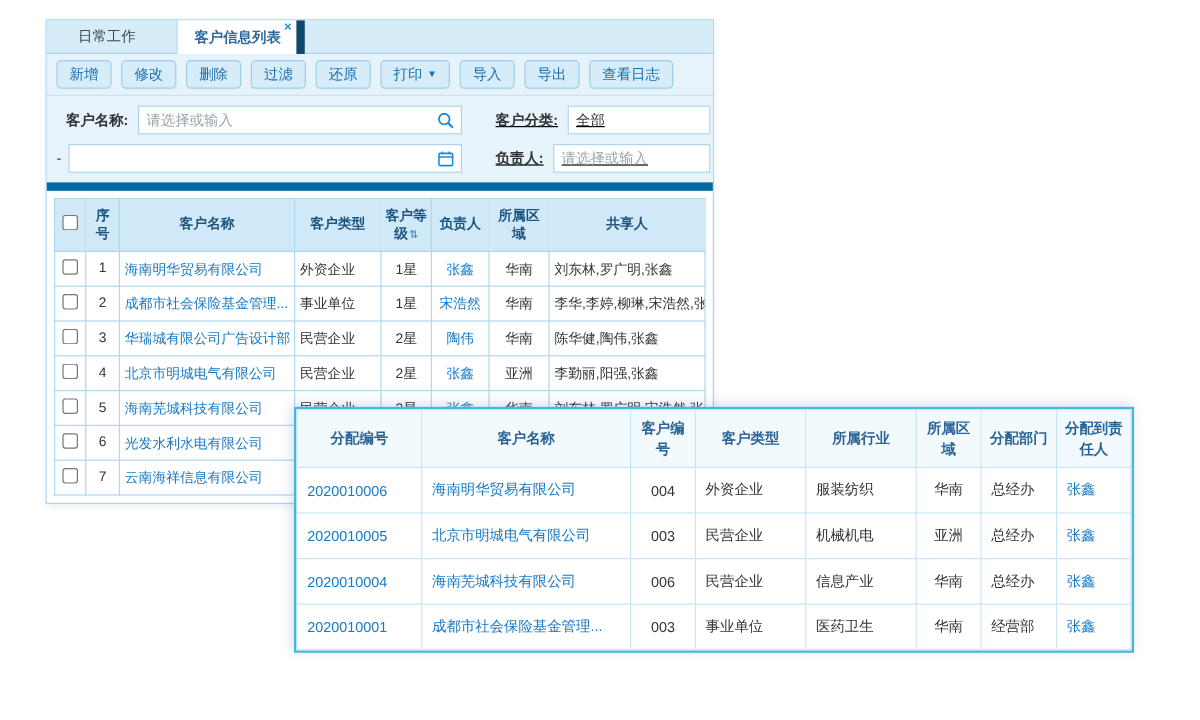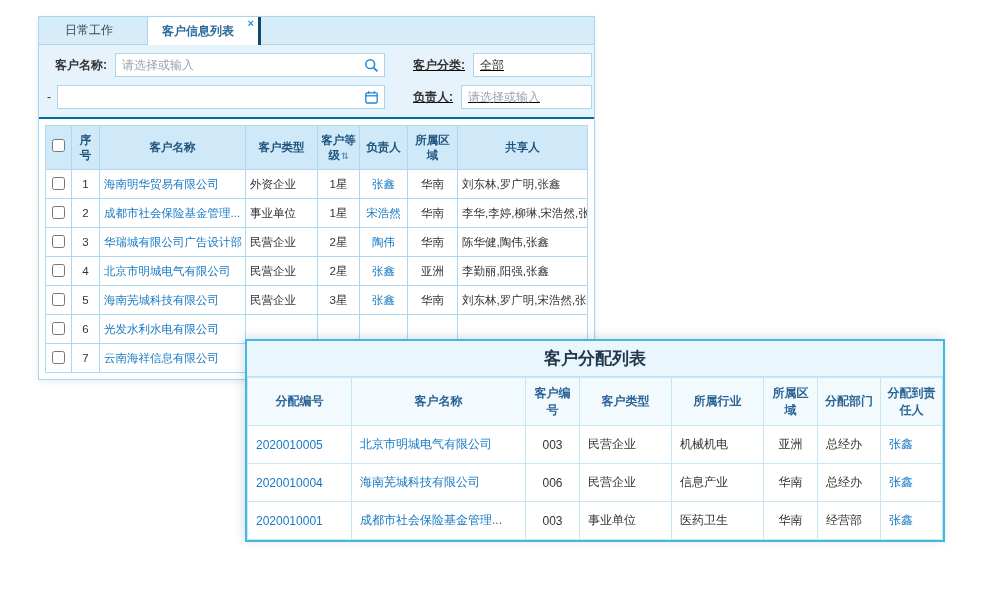--- a/index.html
+++ b/index.html
@@ -19,39 +19,39 @@
   .tabbar {
     height:28px; background:#d6ecf8; border-bottom:1px solid #a9d5ef;
     display:flex; align-items:stretch; padding-left:12px;gap:20px;
   }
   .tab {
     display:flex; align-items:center; padding:0 14px; font-size:12px; color:#3a4a56;
     cursor:pointer; position:relative;
   }
   .tab.active {
     background:#fff; color:#2c6b9c; font-weight:bold;
-    border-left:1px solid #a9d5ef; border-right:3px solid #0c4a6e;
-    margin-bottom:-1px; padding-right:24px;
+    border-left:1px solid #a9d5ef; border-right:7px solid #0c4a6e;
+    margin-bottom:-1px; padding-right:13px;
   }
   .tab-close {
     position:absolute; top:1px; right:4px; font-size:11px; line-height:11px;
     color:#2a8fd0; font-weight:bold; cursor:pointer;
   }
   .toolbar {
     background:#e6f3fb; padding:5px 8px; display:flex; gap:8px;
     border-bottom:1px solid #c8e4f5; align-items:center;
   }
   .tbtn {
     background:#d6ecf9; border:1px solid #9dcdea; color:#1b6fae;
     font-size:12px; line-height:1; padding:5px 10px; border-radius:4px; cursor:pointer;
     font-family:inherit; display:inline-flex; align-items:center; gap:4px;
   }
   .tbtn .caret { font-size:8px; color:#1b6fae; }
   .filters {
-    background:#e6f3fb; padding:8px 2px 8px 8px; border-bottom:2px solid #0369a1;
+    background:#e6f3fb; padding:8px 2px 8px 8px; border-bottom:7px solid #0369a1;
     font-size:12px;
   }
   .frow { display:flex; align-items:center; }
   .frow + .frow { margin-top:8px; }
   .fleft { display:flex; align-items:center; width:338px; flex:0 0 auto; }
   .fright { display:flex; align-items:center; flex:1; margin-left:28px;text-decoration:underline; }
   .flabel { font-weight:bold; color:#333; margin-right:8px; white-space:nowrap; }
   .indent { margin-left:8px; }
   .fdash { color:#333; margin-right:6px; }
   .finput {
@@ -110,20 +110,34 @@
   <div class="tabbar">
     <div class="tab">
       <span>日常工作</span>
     </div>
     <div class="tab active">
       <span>客户信息列表</span>
       <span class="tab-close">×</span>
     </div>
   </div>
 
+  <div class="toolbar">
+    <button class="tbtn">新增</button>
+    <button class="tbtn">修改</button>
+    <button class="tbtn">删除</button>
+    <button class="tbtn">过滤</button>
+    <button class="tbtn">还原</button>
+    <button class="tbtn">
+      <span>打印</span>
+      <span class="caret">▼</span>
+    </button>
+    <button class="tbtn">导入</button>
+    <button class="tbtn">导出</button>
+    <button class="tbtn">查看日志</button>
+  </div>
 
   <div class="filters">
     <div class="frow">
       <div class="fleft">
         <span class="flabel indent">客户名称:</span>
         <span class="finput grow with-icon">
           <input placeholder="请选择或输入" style="">
           <svg class="field-icon" width="15" height="15" viewBox="0 0 15 15">
             <circle cx="6.2" cy="6.2" r="4.4" stroke="#1a8ad4" fill="none" stroke-width="1.5"></circle>
             <line x1="9.6" y1="9.6" x2="13.4" y2="13.4" stroke="#1a8ad4" stroke-width="1.8"></line>
@@ -255,21 +269,20 @@
           <td class="tc link"></td>
           <td class="tc"></td>
           <td></td>
         </tr>
       </tbody>
     </table>
   </div>
 </div>
 
 <div class="panel2">
-  <div class="p2title">客户分配列表</div>
   <table class="grid2">
     <colgroup>
       <col style="width:104px">
         <col style="width:174px">
         <col style="width:54px">
         <col style="width:92px">
       <col style="width:92px">
         <col style="width:54px">
         <col style="width:63px">
         <col>
@@ -281,20 +294,30 @@
         <th>客户编号</th>
         <th>客户类型</th>
         <th>所属行业</th>
         <th>所属区域</th>
         <th>分配部门</th>
         <th>分配到责任人</th>
       </tr>
     </thead>
     <tbody>
       <tr>
+        <td class="link">2020010006</td>
+        <td class="link">海南明华贸易有限公司</td>
+        <td class="tc">004</td>
+        <td>外资企业</td>
+        <td>服装纺织</td>
+        <td class="tc">华南</td>
+        <td>总经办</td>
+        <td class="link">张鑫</td>
+      </tr>
+      <tr>
         <td class="link">2020010005</td>
         <td class="link">北京市明城电气有限公司</td>
         <td class="tc">003</td>
         <td>民营企业</td>
         <td>机械机电</td>
         <td class="tc">亚洲</td>
         <td>总经办</td>
         <td class="link">张鑫</td>
       </tr>
       <tr>

